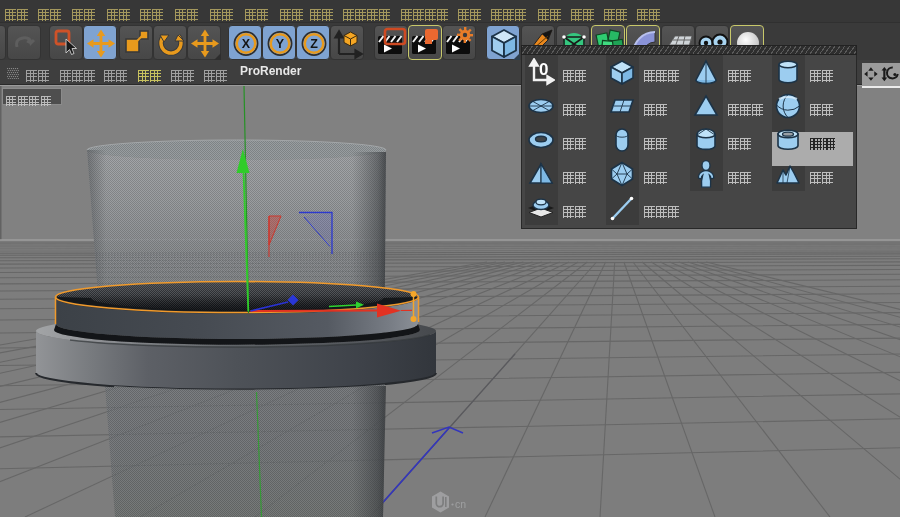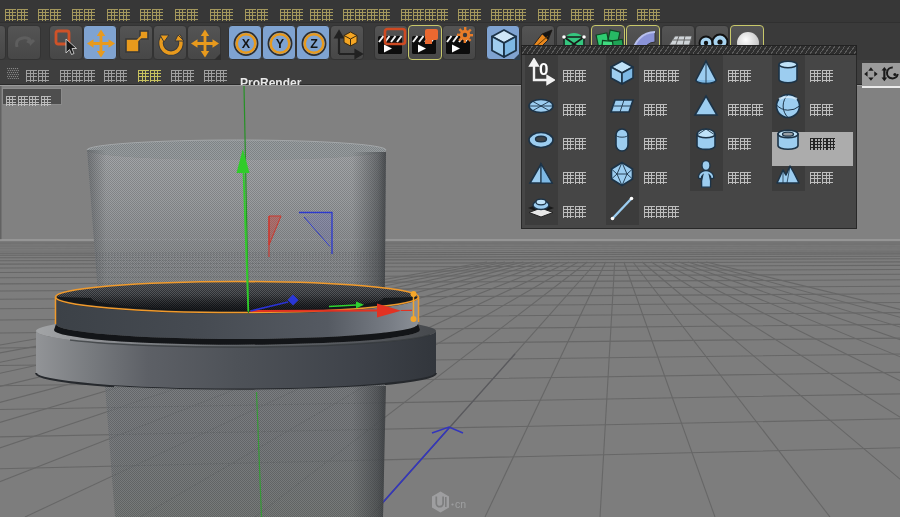--- a/index.html
+++ b/index.html
@@ -295,21 +295,21 @@
           <rect x="8.8" y="10" width="1.1" height="1.1"></rect>
           <rect x="10.8" y="10" width="1.1" height="1.1"></rect>
         </g>
       </svg>
       <span class="m3" style="left:26px;color:#b6b6b6"><i class="z"></i><i class="z"></i></span>
       <span class="m3" style="left:60px;color:#b6b6b6"><i class="z"></i><i class="z"></i><i class="z"></i></span>
       <span class="m3" style="left:104px;color:#b6b6b6"><i class="z"></i><i class="z"></i></span>
       <span class="m3" style="left:138px;color:#e7df67"><i class="z"></i><i class="z"></i></span>
       <span class="m3" style="left:171px;color:#b6b6b6"><i class="z"></i><i class="z"></i></span>
       <span class="m3" style="left:204px;color:#b6b6b6"><i class="z"></i><i class="z"></i></span>
-      <span style="position:absolute;left:240px;top:16px;color:#e8e8e8;font:bold 12px 'Liberation Sans',sans-serif">ProRender</span>
+      <span style="position:absolute;left:240px;top:4px;color:#e8e8e8;font:bold 12px 'Liberation Sans',sans-serif">ProRender</span>
     </div>
 <svg id="vp" width="900" height="431" viewBox="0 86 900 431">
       <defs>
 <pattern id="dith" width="2" height="2" patternUnits="userSpaceOnUse">
   <rect x="0" y="0" width="1" height="1" fill="#000000" fill-opacity="0.17"></rect>
   <rect x="1" y="1" width="1" height="1" fill="#000000" fill-opacity="0.17"></rect>
 </pattern>
 <pattern id="dithL" width="2" height="2" patternUnits="userSpaceOnUse">
   <rect x="0" y="0" width="1" height="1" fill="#75777b" fill-opacity="0.5"></rect>
   <rect x="1" y="1" width="1" height="1" fill="#75777b" fill-opacity="0.5"></rect>

